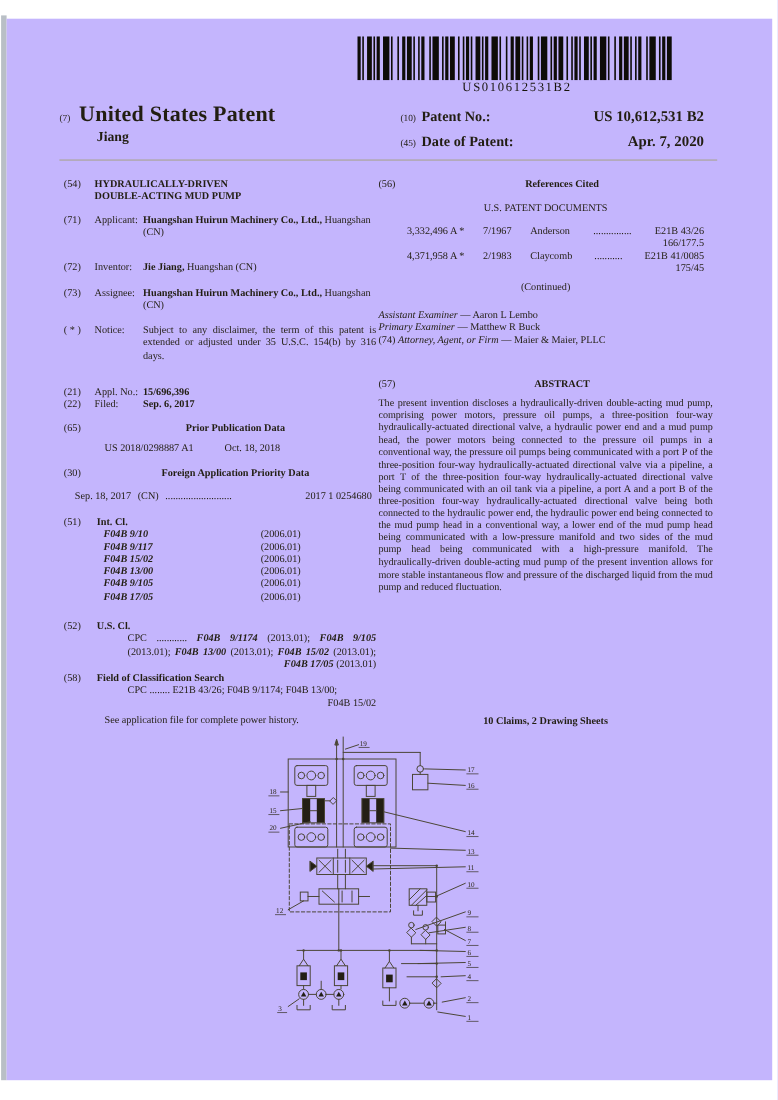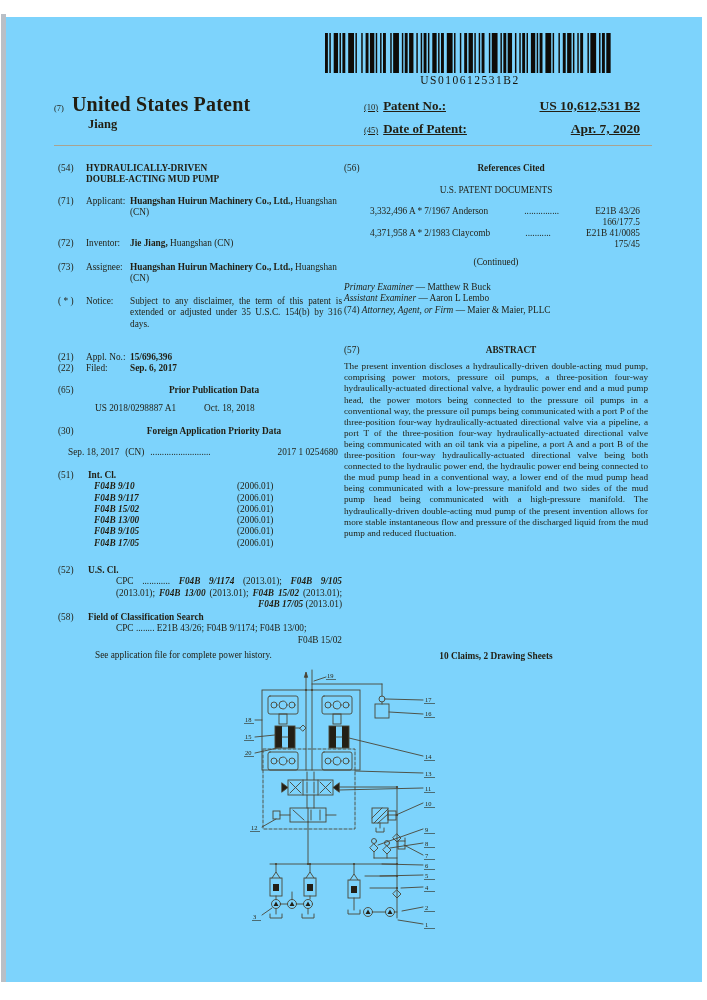--- a/index.html
+++ b/index.html
@@ -1,35 +1,35 @@
 <!DOCTYPE html>
 <html><head>
 <meta charset="utf-8">
 <style>
   html,body{margin:0;padding:0;}
   body{
     width:707px;height:1000px;position:relative;background:#ffffff;
     font-family:"Liberation Serif", serif;color:#221e12;overflow:hidden;
   }
   .edge-strip{position:absolute;left:1px;top:14px;width:5px;height:968px;background:#b9bfc6;}
-  .page{position:absolute;left:6px;top:17px;width:696px;height:965px;background:#7dd3fc;}
+  .page{position:absolute;left:6px;top:17px;width:696px;height:965px;background:#c4b5fd;}
 
   
   .barcode{position:absolute;left:317px;top:16px;width:294px;text-align:center;}
   .barcode svg{display:block;}
   .barcode .bc-text{font-size:11.5px;letter-spacing:1.5px;margin-top:1px;color:#17130a;}
 
   
   .h-left{position:absolute;left:48px;top:76px;}
   .h-title-row{display:flex;align-items:baseline;gap:8px;}
   .h-code{font-size:8.5px;}
   .h-title{font-size:20px;font-weight:bold;letter-spacing:0.2px;}
   .h-surname{font-size:12.5px;font-weight:bold;margin-left:34px;margin-top:1px;}
   .h-right{position:absolute;left:358px;top:81px;width:276px;}
-  .h-row{display:flex;align-items:baseline;gap:5px;margin-bottom:7px;text-decoration:underline;}
+  .h-row{display:flex;align-items:baseline;gap:5px;margin-bottom:7px;}
   .h-label{font-size:13px;font-weight:bold;}
   .h-spacer{flex:1;}
   .h-value{font-size:13.5px;font-weight:bold;text-align:right;}
   .h-rule{position:absolute;left:48px;top:128px;width:598px;height:1px;background:#a8a391;}
 
   
   .sec{position:absolute;font-size:9.3px;line-height:11.3px;}
   .leftcol{left:52px;width:284px;}
   .rightcol{left:338px;width:304px;}
   .b{font-weight:bold;}
@@ -46,21 +46,21 @@
   .fcs-line1{margin-left:58px;width:226px;}
   .fcs-line2{margin-left:58px;width:226px;text-align:right;}
   .fcs-note{padding-left:37px;margin-top:11px;}
 
   .pub-row{display:flex;gap:28px;padding-left:37px;margin-top:7px;}
   .prio-row{display:flex;gap:6px;padding-left:10px;padding-right:4px;margin-top:10px;}
   .prio-dots{flex:1;overflow:hidden;white-space:nowrap;}
 
   .refs{padding-left:26px;padding-right:8px;}
   .ref{margin-bottom:0;}
-  .ref-l1{display:flex;gap:2px;}
+  .ref-l1{display:flex;gap:17px;}
   .ref-dots{flex:1;overflow:hidden;white-space:nowrap;text-align:center;}
   .ref-l2{text-align:right;}
   .exm{margin:0;}
 
   .abstract-text{font-size:9.2px;line-height:11.1px;}
 
   .figwrap{position:absolute;left:224px;top:651px;}
   .fig-label{font-size:6.5px;fill:#2c2716;}
 </style>
 </head>
@@ -323,23 +323,23 @@
           </div>
           <div class="ref-l2">175/45</div>
         </div>
       </div>
     <div class="center" style="margin-top:6px;">(Continued)</div>
   </div>
 
   <div class="sec rightcol" style="top:265px;">
     <div>
 
+        <p class="exm"><span class="ital">Assistant Examiner</span> <span>— Aaron L Lembo</span></p>
+
         <p class="exm"><span class="ital">Primary Examiner</span> <span>— Matthew R Buck</span></p>
-
-        <p class="exm"><span class="ital">Assistant Examiner</span> <span>— Aaron L Lembo</span></p>
       </div>
     <p class="exm"><span>(74)</span> <span class="ital">Attorney, Agent, or Firm</span> <span>— Maier &amp; Maier, PLLC</span></p>
   </div>
 
   <div class="sec rightcol" style="top:328px;">
     <div class="row2" style="grid-template-columns:30px auto;">
       <span>(57)</span>
       <span class="b center">ABSTRACT</span>
     </div>
     <p class="just abstract-text" style="margin-top:5px;">The present invention discloses a hydraulically-driven double-acting mud pump, comprising power motors, pressure oil pumps, a three-position four-way hydraulically-actuated directional valve, a hydraulic power end and a mud pump head, the power motors being connected to the pressure oil pumps in a conventional way, the pressure oil pumps being communicated with a port P of the three-position four-way hydraulically-actuated directional valve via a pipeline, a port T of the three-position four-way hydraulically-actuated directional valve being communicated with an oil tank via a pipeline, a port A and a port B of the three-position four-way hydraulically-actuated directional valve being both connected to the hydraulic power end, the hydraulic power end being connected to the mud pump head in a conventional way, a lower end of the mud pump head being communicated with a low-pressure manifold and two sides of the mud pump head being communicated with a high-pressure manifold. The hydraulically-driven double-acting mud pump of the present invention allows for more stable instantaneous flow and pressure of the discharged liquid from the mud pump and reduced fluctuation.</p>

